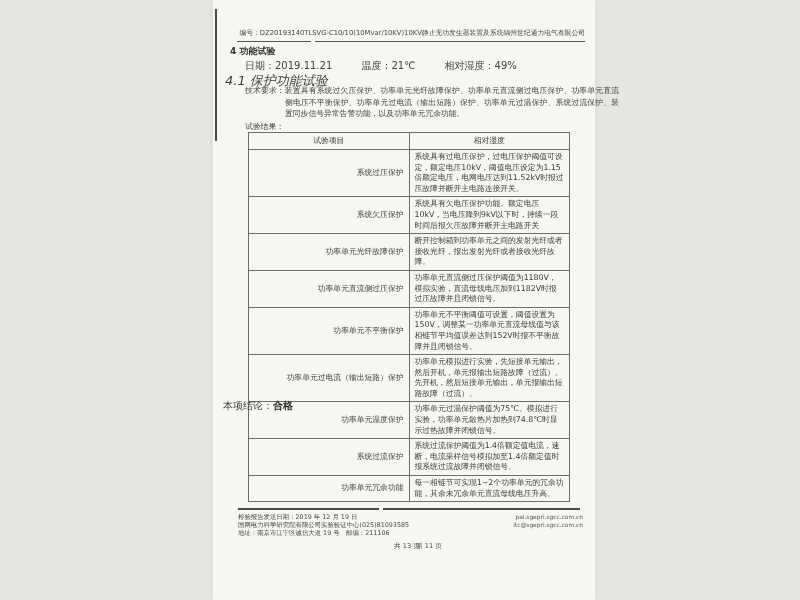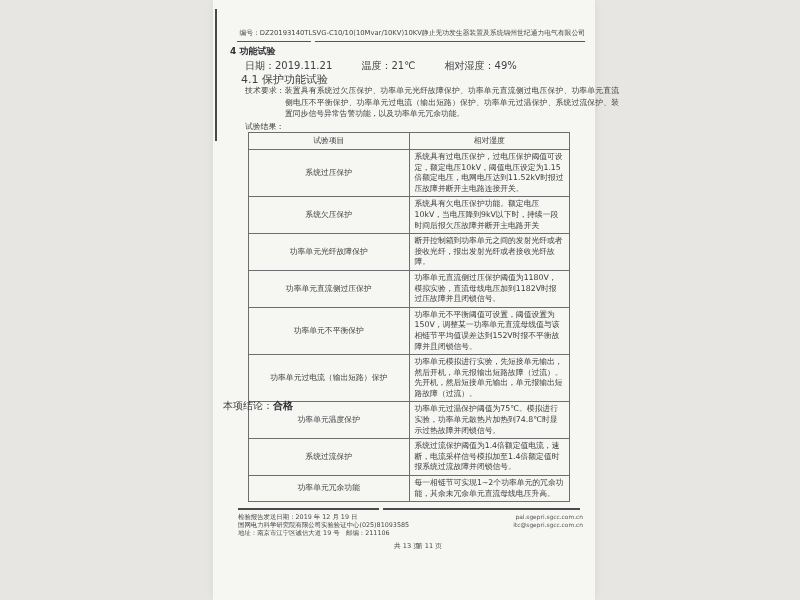--- a/index.html
+++ b/index.html
@@ -25,41 +25,41 @@
     position:absolute;left:24px;top:28px;width:348px;
     display:flex;justify-content:flex-end;align-items:baseline;
     font-size:6.8px;white-space:nowrap;letter-spacing:0;color:#45454a;
   }
   .hdr-rule{position:absolute;top:41px;height:1px;background:#55555a;}
   .hdr-rule.seg1{left:24px;width:74px;}
   .hdr-rule.seg2{left:102px;width:270px;}
   .sec-title{position:absolute;left:17px;top:45px;font-size:9px;font-weight:bold;color:#323236;}
   .meta{position:absolute;left:32px;top:59px;font-size:10px;color:#404044;}
   .meta span{margin-right:26px;}
-  .subsec{position:absolute;left:28px;top:72px;font-size:11px;color:#404044;}
+  .subsec{position:absolute;left:12px;top:72px;font-size:13px;color:#404044;font-style:italic;}
   .reqs{
     position:absolute;left:32px;top:85px;width:334px;margin:0;
     font-size:7.8px;line-height:11.5px;color:#404044;
     text-align:justify;
     padding-left:40px;text-indent:-40px;
   }
   .results-label{position:absolute;left:32px;top:121px;font-size:7.8px;color:#404044;}
   
   table.t{
     position:absolute;left:35px;top:132px;width:322px;
     border-collapse:collapse;table-layout:fixed;
     font-size:7.8px;color:#3c3c40;
   }
   table.t th,table.t td{
     border:1px solid #6e6e70;
     padding:2px 5px;vertical-align:middle;
     line-height:10.6px;
   }
   table.t th{font-weight:normal;text-align:center;height:12px;margin-top:15px;}
-  td.item{width:80px;text-align:center;padding:2px 3px;}
+  td.item{width:80px;text-align:right;padding:2px 3px;}
   td.detail{width:230px;text-align:left;}
   
   .conclusion{position:absolute;left:10px;top:399px;font-size:10px;color:#3c3c40;}
   .conclusion b{font-weight:bold;color:#2f2f33;}
   
   .f-rule{position:absolute;top:508px;height:1.6px;background:#4a4a4e;}
   .f-rule.seg1{left:25px;width:141px;}
   .f-rule.seg2{left:170px;width:197px;}
   .f-line{position:absolute;left:25px;font-size:6.4px;line-height:8px;color:#47474b;white-space:nowrap;}
   .f1{top:513px;} .f2{top:521px;} .f3{top:529px;}

